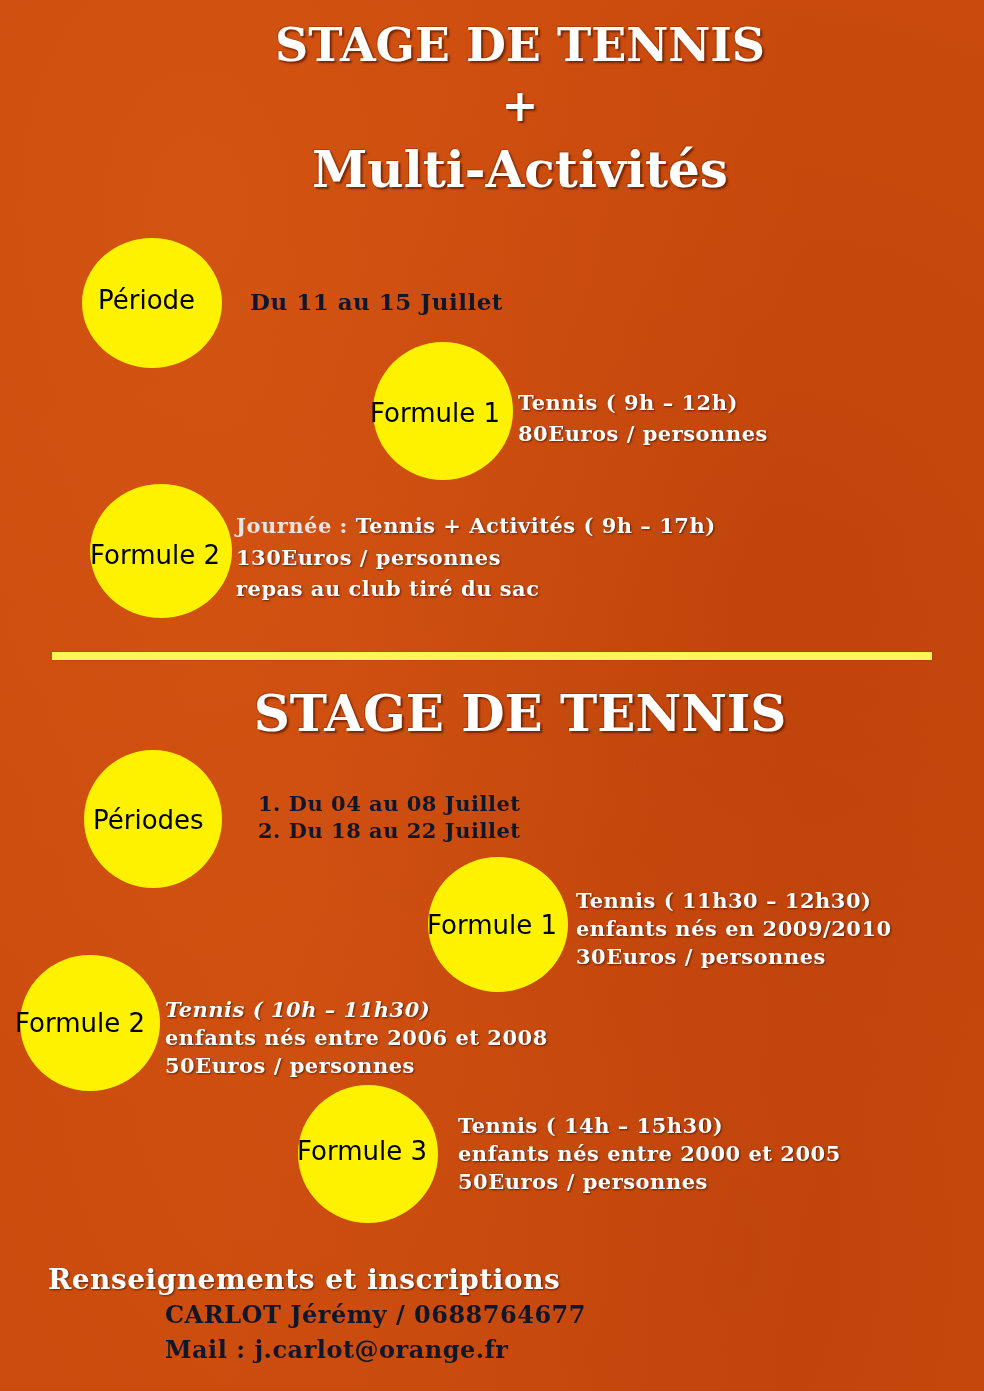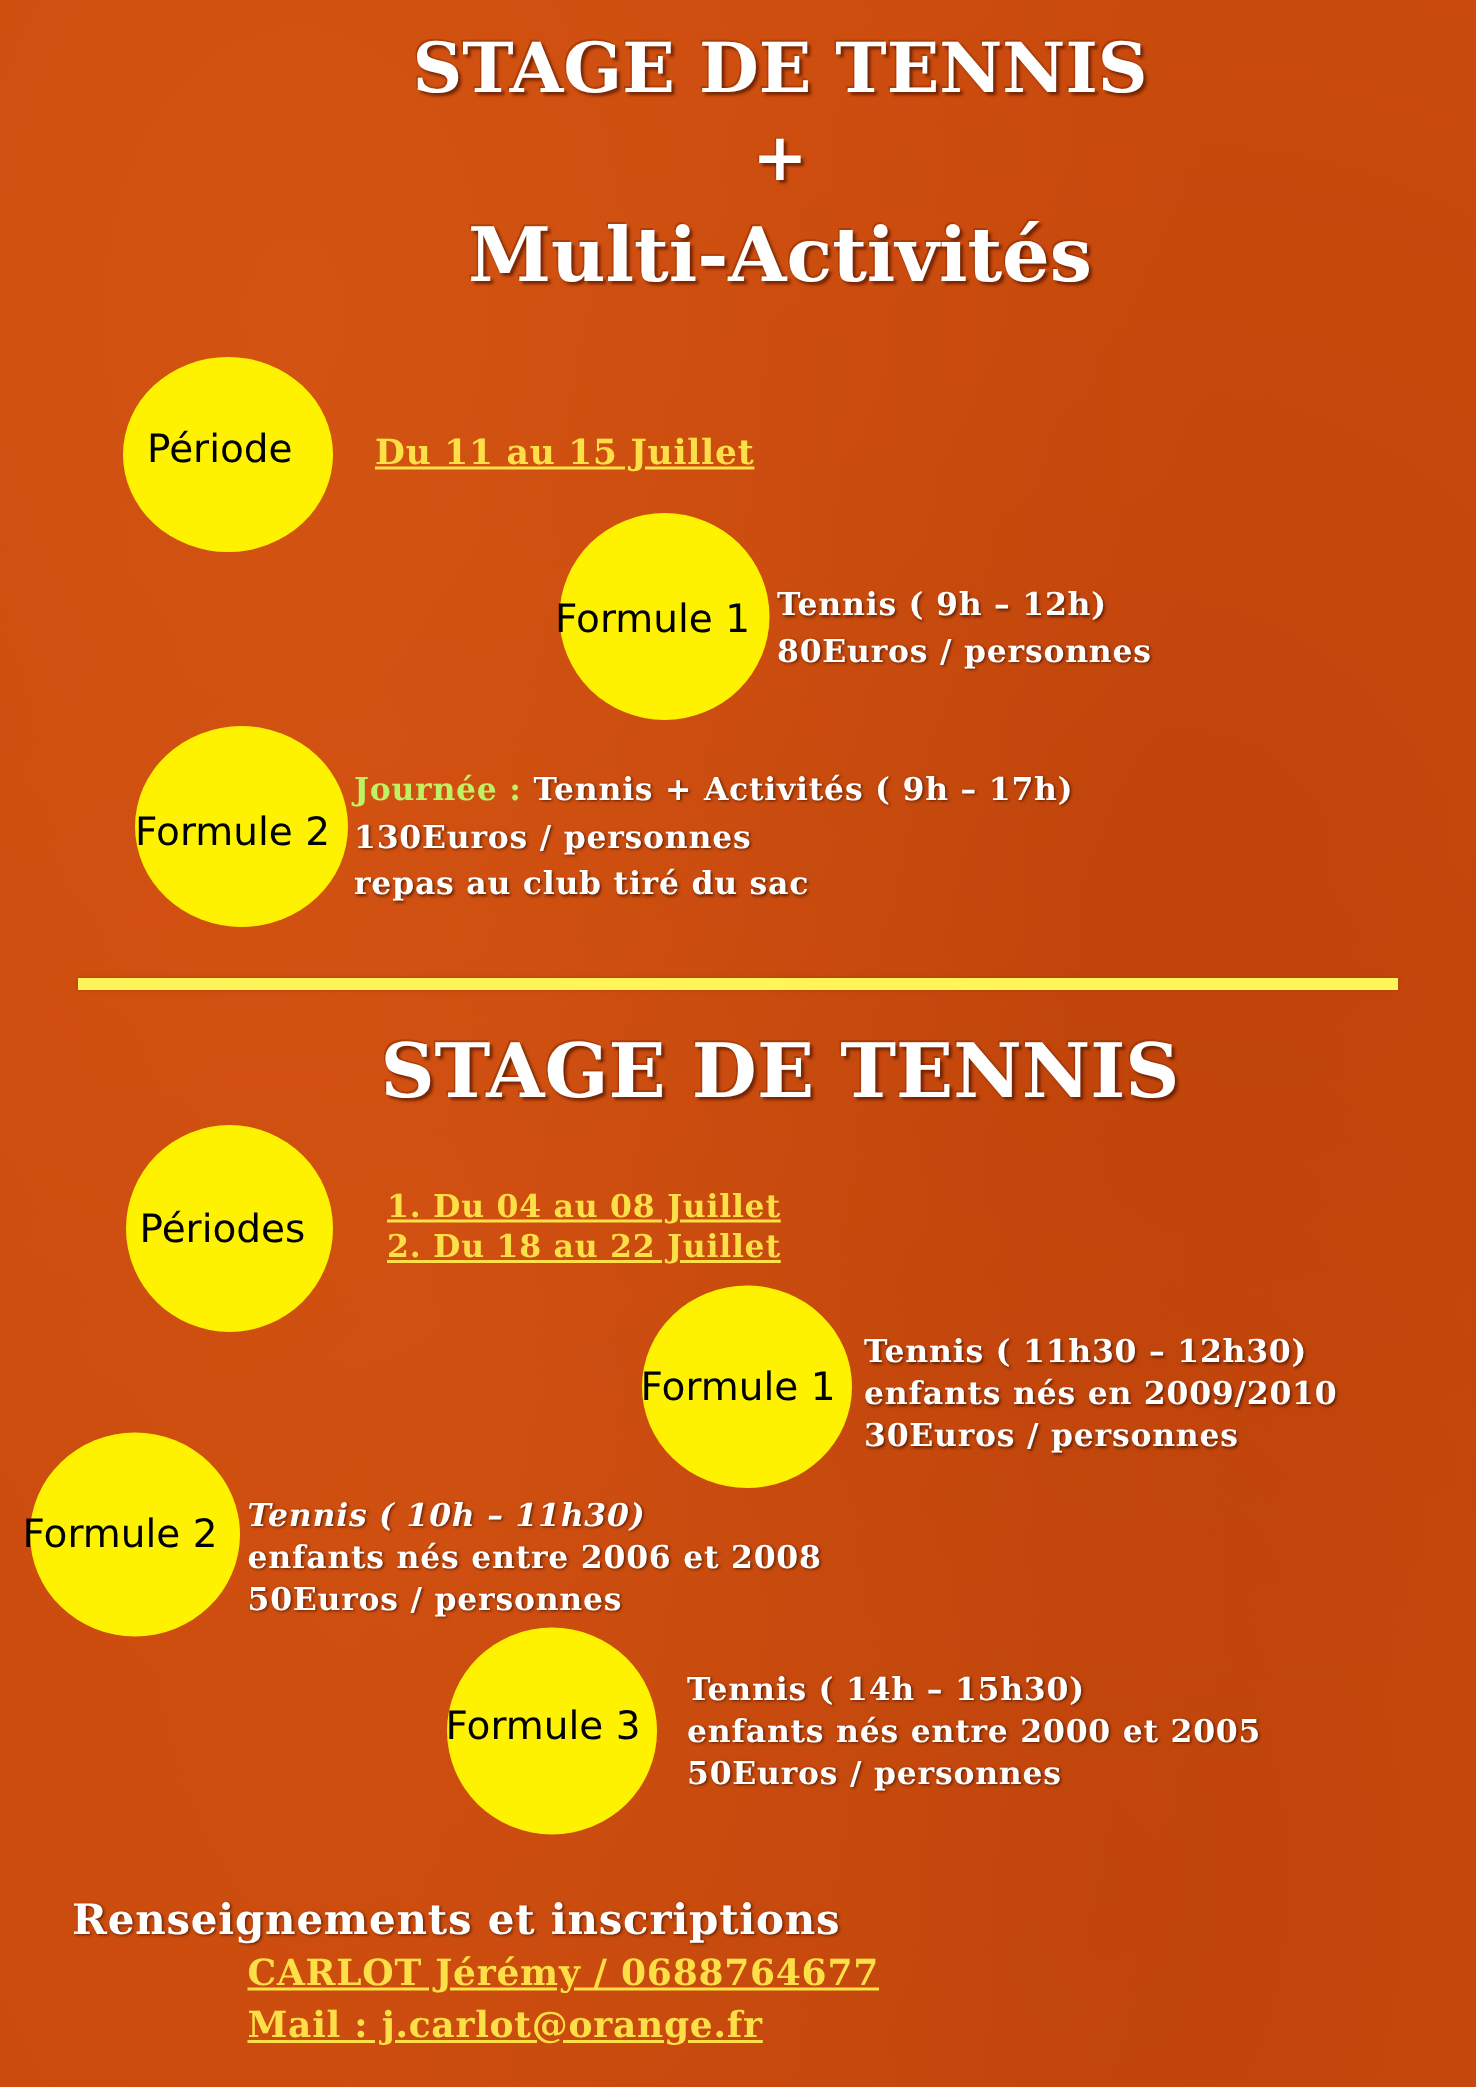--- a/index.html
+++ b/index.html
@@ -28,22 +28,22 @@
     .clabel {
       position: absolute; color: #000; font-family: "DejaVu Sans", sans-serif;
       font-size: 26px; white-space: nowrap; text-align: right;
     }
     .wtext {
       position: absolute; color: #fff; font-weight: bold; font-size: 21px;
       line-height: 29px; white-space: nowrap; letter-spacing: 0.5px;
       text-shadow: 1px 1px 2px rgba(70,20,0,0.8);
     }
     .btext {
-      position: absolute; color: #fde047; font-weight: bold; font-size: 21px;
-      line-height: 27px; white-space: nowrap; letter-spacing: 0.5px; text-decoration: underline;
+      position: absolute; color: #0f172a; font-weight: bold; font-size: 21px;
+      line-height: 27px; white-space: nowrap; letter-spacing: 0.5px;
     }
     .divider {
       position: absolute; left: 52px; top: 652px; width: 880px; height: 8px;
       background: #fff45a; box-shadow: 0 0 2px rgba(120,60,0,0.5);
     }
   </style>
 </head>
 <body>
 
 <div class="abs title" style="top:18px;font-size:46px;">STAGE DE TENNIS</div>
@@ -54,21 +54,21 @@
 <div class="clabel" style="left:98px;top:285px;">Période</div>
 <div class="btext" style="left:250px;top:288px;font-size:23px;">Du  11 au 15 Juillet</div>
 
 <div class="circle" style="left:373px;top:342px;width:140px;height:138px;"></div>
 <div class="clabel" style="left:370px;top:398px;">Formule 1</div>
 <div class="wtext" style="left:518px;top:388px;">Tennis ( 9h – 12h)</div>
 <div class="wtext" style="left:518px;top:419px;">80Euros / personnes</div>
 
 <div class="circle" style="left:90px;top:484px;width:142px;height:134px;"></div>
 <div class="clabel" style="left:90px;top:540px;">Formule 2</div>
-<div class="wtext" style="left:236px;top:511px;"><span style="color:#bef264;text-shadow:none;">Journée :</span><span> Tennis + Activités ( 9h – 17h)</span></div>
+<div class="wtext" style="left:236px;top:511px;"><span style="color:#e5e5e5;text-shadow:none;">Journée :</span><span> Tennis + Activités ( 9h – 17h)</span></div>
 <div class="wtext" style="left:236px;top:543px;">130Euros / personnes</div>
 <div class="wtext" style="left:236px;top:574px;">repas au club tiré du sac</div>
 
 <div class="divider"></div>
 
 <div class="abs title" style="top:684px;font-size:50px;">STAGE DE TENNIS</div>
 
 <div class="circle" style="left:84px;top:750px;width:138px;height:138px;"></div>
 <div class="clabel" style="left:93px;top:805px;">Périodes</div>
 <div class="btext" style="left:258px;top:790px;">1. Du 04 au 08 Juillet</div>

